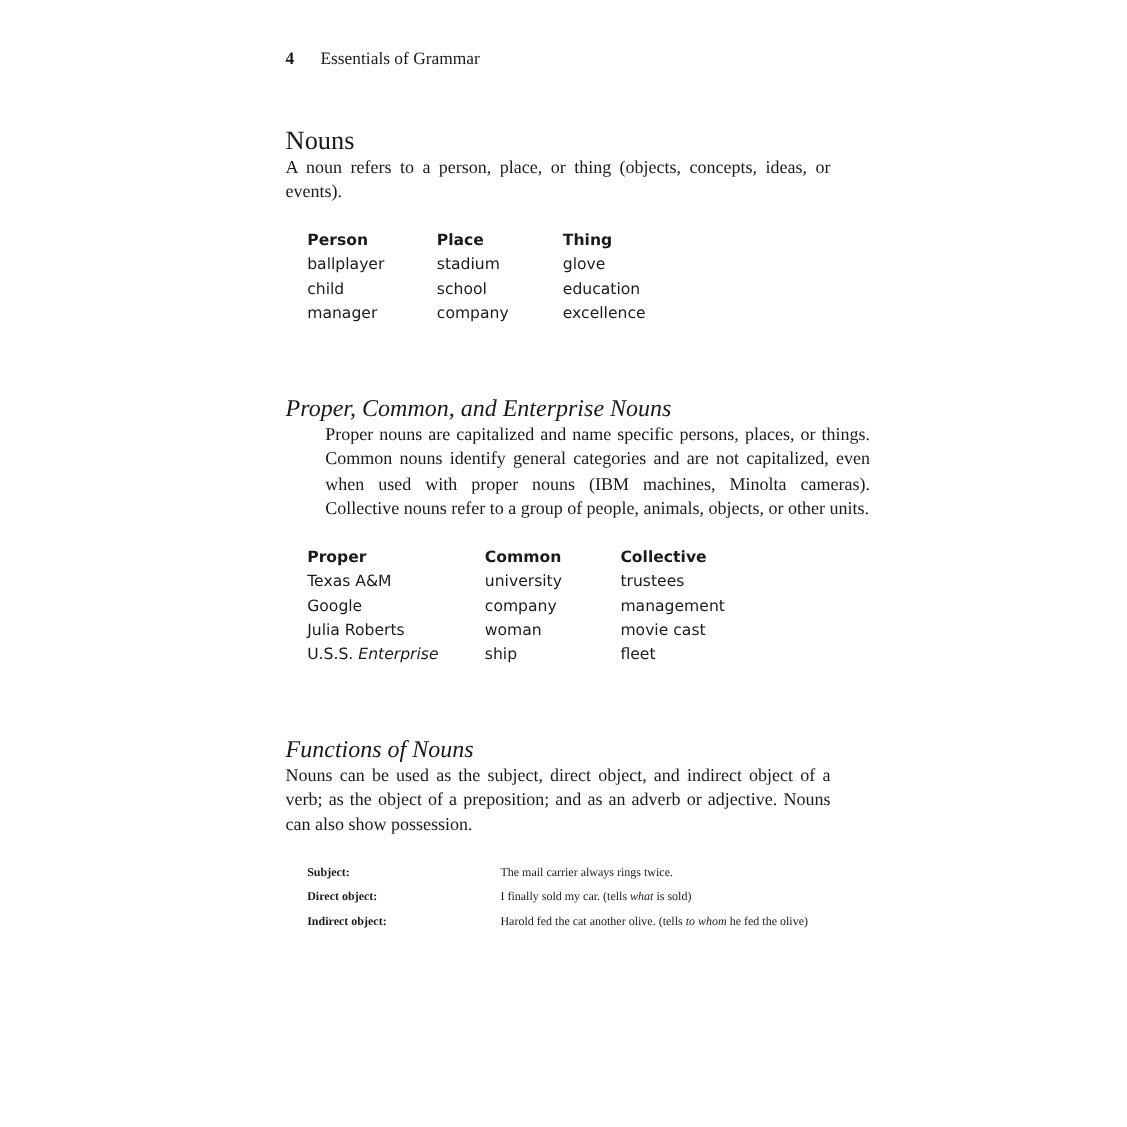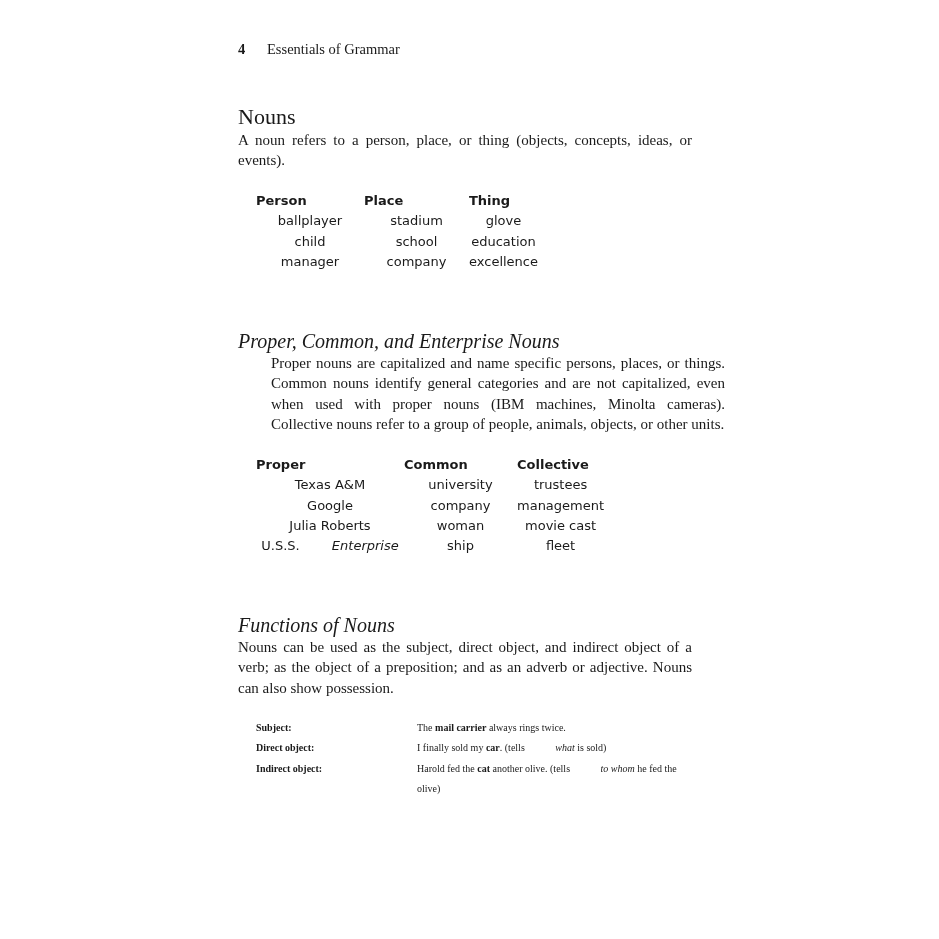--- a/index.html
+++ b/index.html
@@ -70,21 +70,20 @@
       border-collapse: collapse;
     }
     .sans-table th {
       font-weight: bold;
       text-align: left;
       padding: 0;
     }
     .sans-table td {
       padding: 0;
       white-space: nowrap;
-      text-align: center;
     }
     .func-table {
       position: absolute;
       left: 18px;
       top: 718px;
       font-family: "Liberation Serif", serif;
       font-size: 10px;
       line-height: 20.3px;
     }
     .func-row {
@@ -94,22 +93,22 @@
       width: 161px;
       font-weight: bold;
       flex-shrink: 0;
     }
     .func-examples {
       width: 280px;
     }
     .func-examples div {
       margin: 0;
     }
-    b { font-weight: bold; }
-    i { font-style: italic; margin-left: 28px; }
+    b { font-weight: normal; }
+    i { font-style: italic; }
   </style>
 </head>
 <body>
 
 <div class="page">
 
   <div class="running-head">
     <span class="page-num">4</span><span>Essentials of Grammar</span>
   </div>
 

